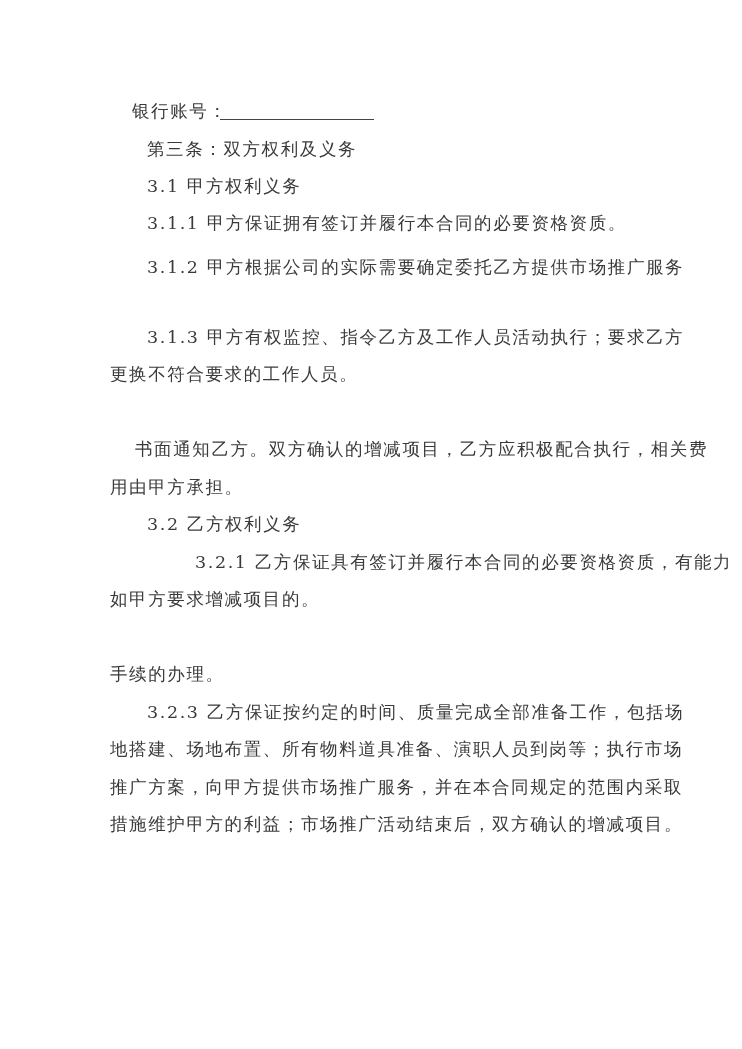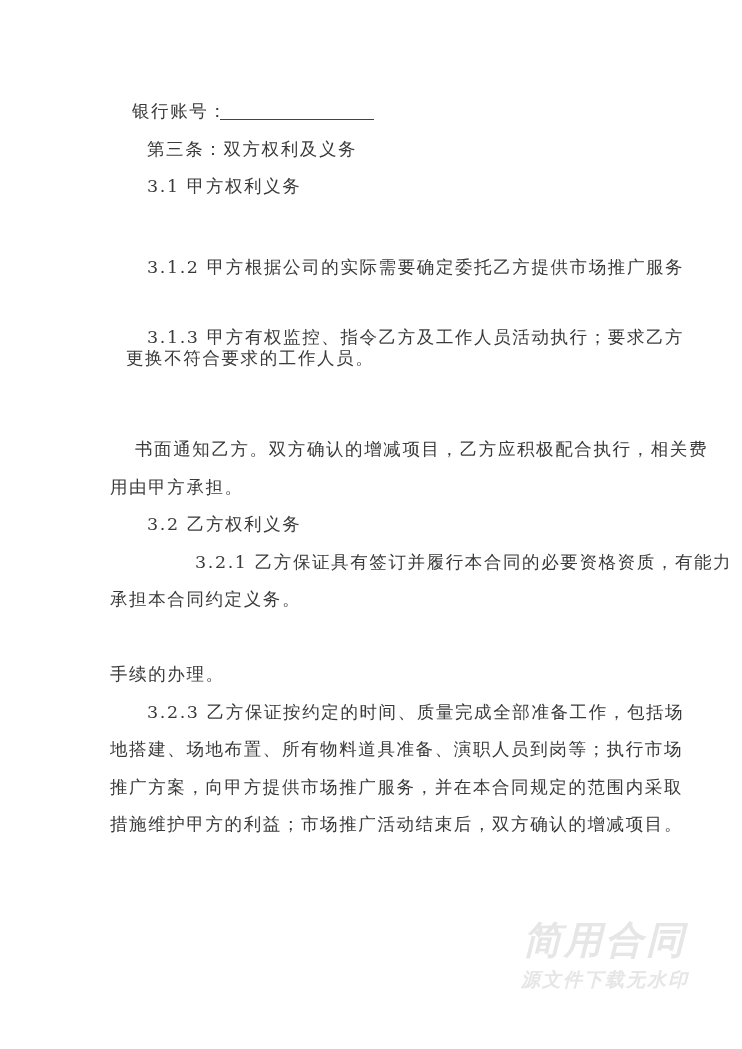--- a/index.html
+++ b/index.html
@@ -33,39 +33,36 @@
 
 <div class="page">
 
   <div class="line acct-label" style="top:101px;">银行账号：</div>
   <div class="underline"></div>
 
   <div class="line indent" style="top:139px;">第三条：双方权利及义务</div>
 
   <div class="line indent" style="top:176px;">3.1 甲方权利义务</div>
 
+  <div class="line indent" style="top:213px;">3.1.1 甲方保证拥有签订并履行本合同的必要资格资质。</div>
 
   <div class="line indent" style="top:257px; width:488px;">3.1.2 甲方根据公司的实际需要确定委托乙方提供市场推广服务</div>
 
   <div class="line indent" style="top:327px;">3.1.3 甲方有权监控、指令乙方及工作人员活动执行；要求乙方</div>
-  <div class="line flush" style="top:348px;margin-left:16px;">更换不符合要求的工作人员。</div>
+  <div class="line flush" style="top:364px;">更换不符合要求的工作人员。</div>
 
   <div class="line flush" style="top:439px;margin-left:25px;">书面通知乙方。双方确认的增减项目，乙方应积极配合执行，相关费</div>
   <div class="line flush" style="top:477px;">用由甲方承担。</div>
 
   <div class="line indent" style="top:514px;">3.2 乙方权利义务</div>
 
   <div class="line indent" style="top:552px;margin-left:48px;">3.2.1 乙方保证具有签订并履行本合同的必要资格资质，有能力</div>
-  <div class="line flush" style="top:589px;">承担本合同约定义务。</div>
+  <div class="line flush" style="top:589px;">如甲方要求增减项目的。</div>
 
   <div class="line flush" style="top:664px;">手续的办理。</div>
 
   <div class="line indent" style="top:702px;">3.2.3 乙方保证按约定的时间、质量完成全部准备工作，包括场</div>
   <div class="line flush" style="top:739px;">地搭建、场地布置、所有物料道具准备、演职人员到岗等；执行市场</div>
   <div class="line flush" style="top:777px;">推广方案，向甲方提供市场推广服务，并在本合同规定的范围内采取</div>
   <div class="line flush" style="top:814px;">措施维护甲方的利益；市场推广活动结束后，双方确认的增减项目。</div>
 
-  <div class="watermark">
-    <div class="wm-big">简用合同</div>
-    <div class="wm-small">源文件下载无水印</div>
-  </div>
 
 </div>
 
 </body></html>

